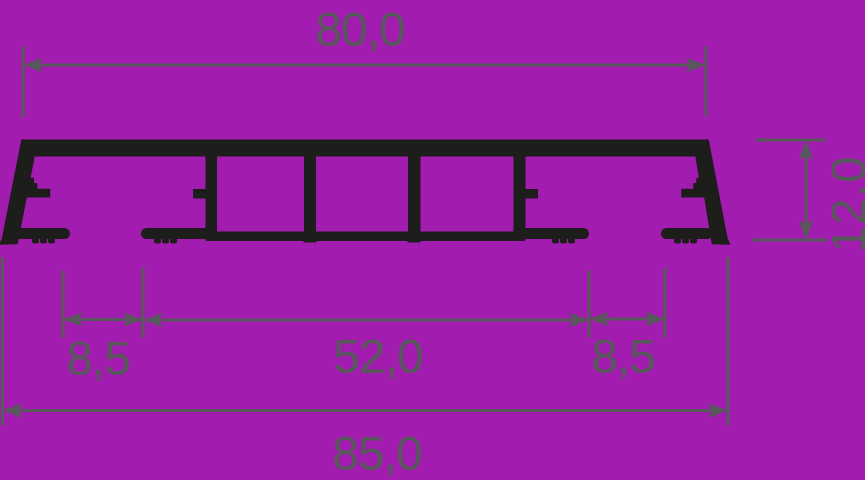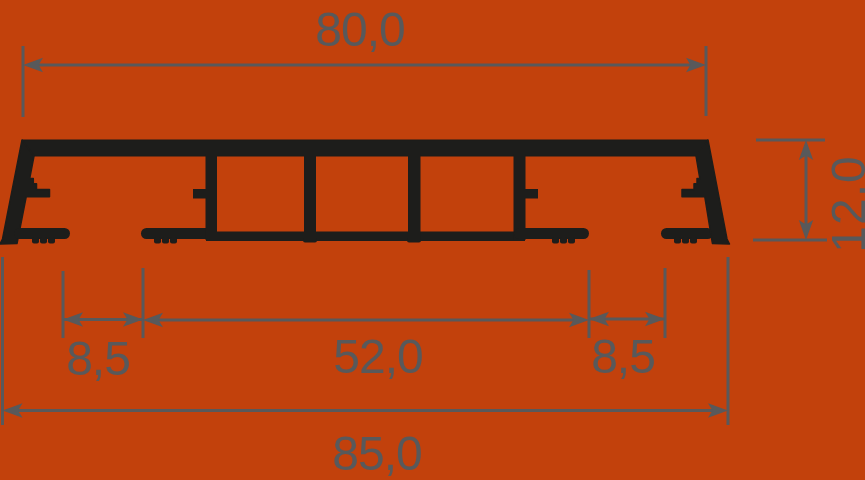--- a/index.html
+++ b/index.html
@@ -1,16 +1,16 @@
 <!DOCTYPE html>
 <html><head>
 <meta charset="utf-8">
 <style>
   html,body{margin:0;padding:0;background:#ffffff;}
-  .wrap{width:865px;height:480px;position:relative;overflow:hidden;background:#c2410c;}
+  .wrap{width:865px;height:480px;position:relative;overflow:hidden;background:#a21caf;}
   svg{display:block;}
   text{font-family:"Liberation Sans",sans-serif;fill:#58595b;}
 </style>
 </head>
 <body>
 <div class="wrap">
 <svg width="865" height="480" viewBox="0 0 865 480" xmlns="http://www.w3.org/2000/svg">
   <defs>
     <path id="arrL" d="M0,0 L20,-7.2 L15.5,0 L20,7.2 Z"></path>
   </defs>

